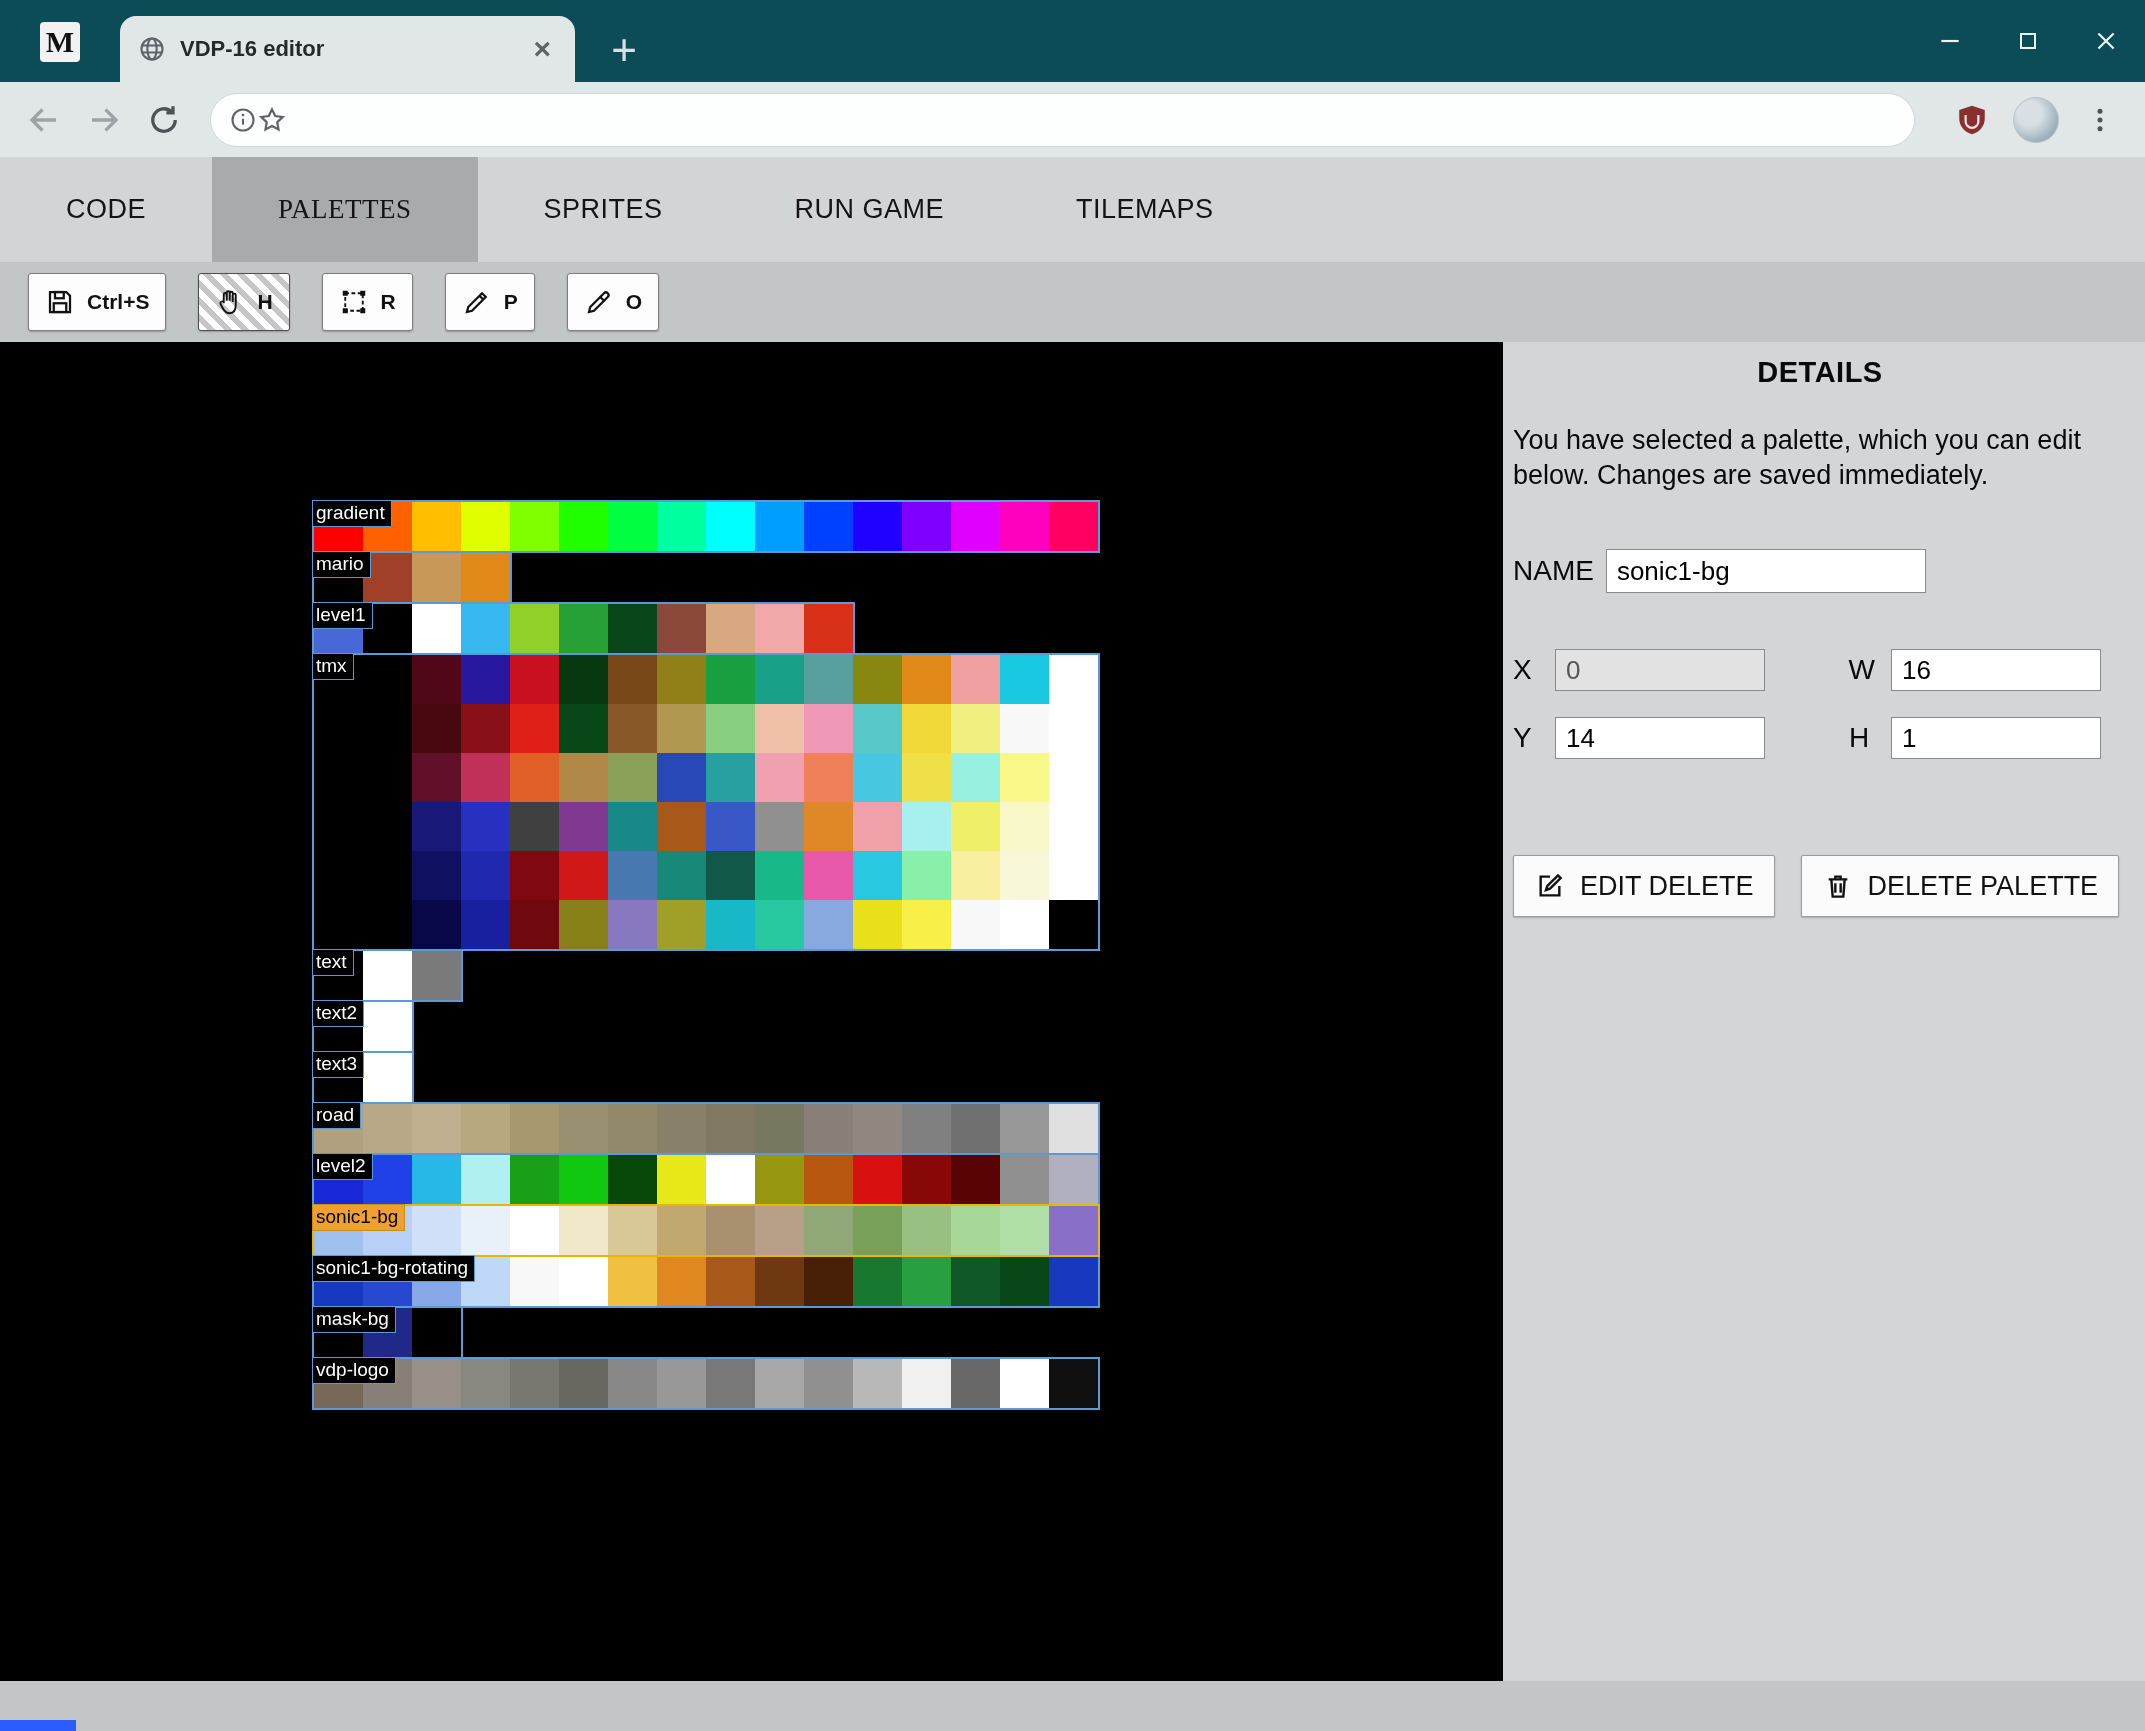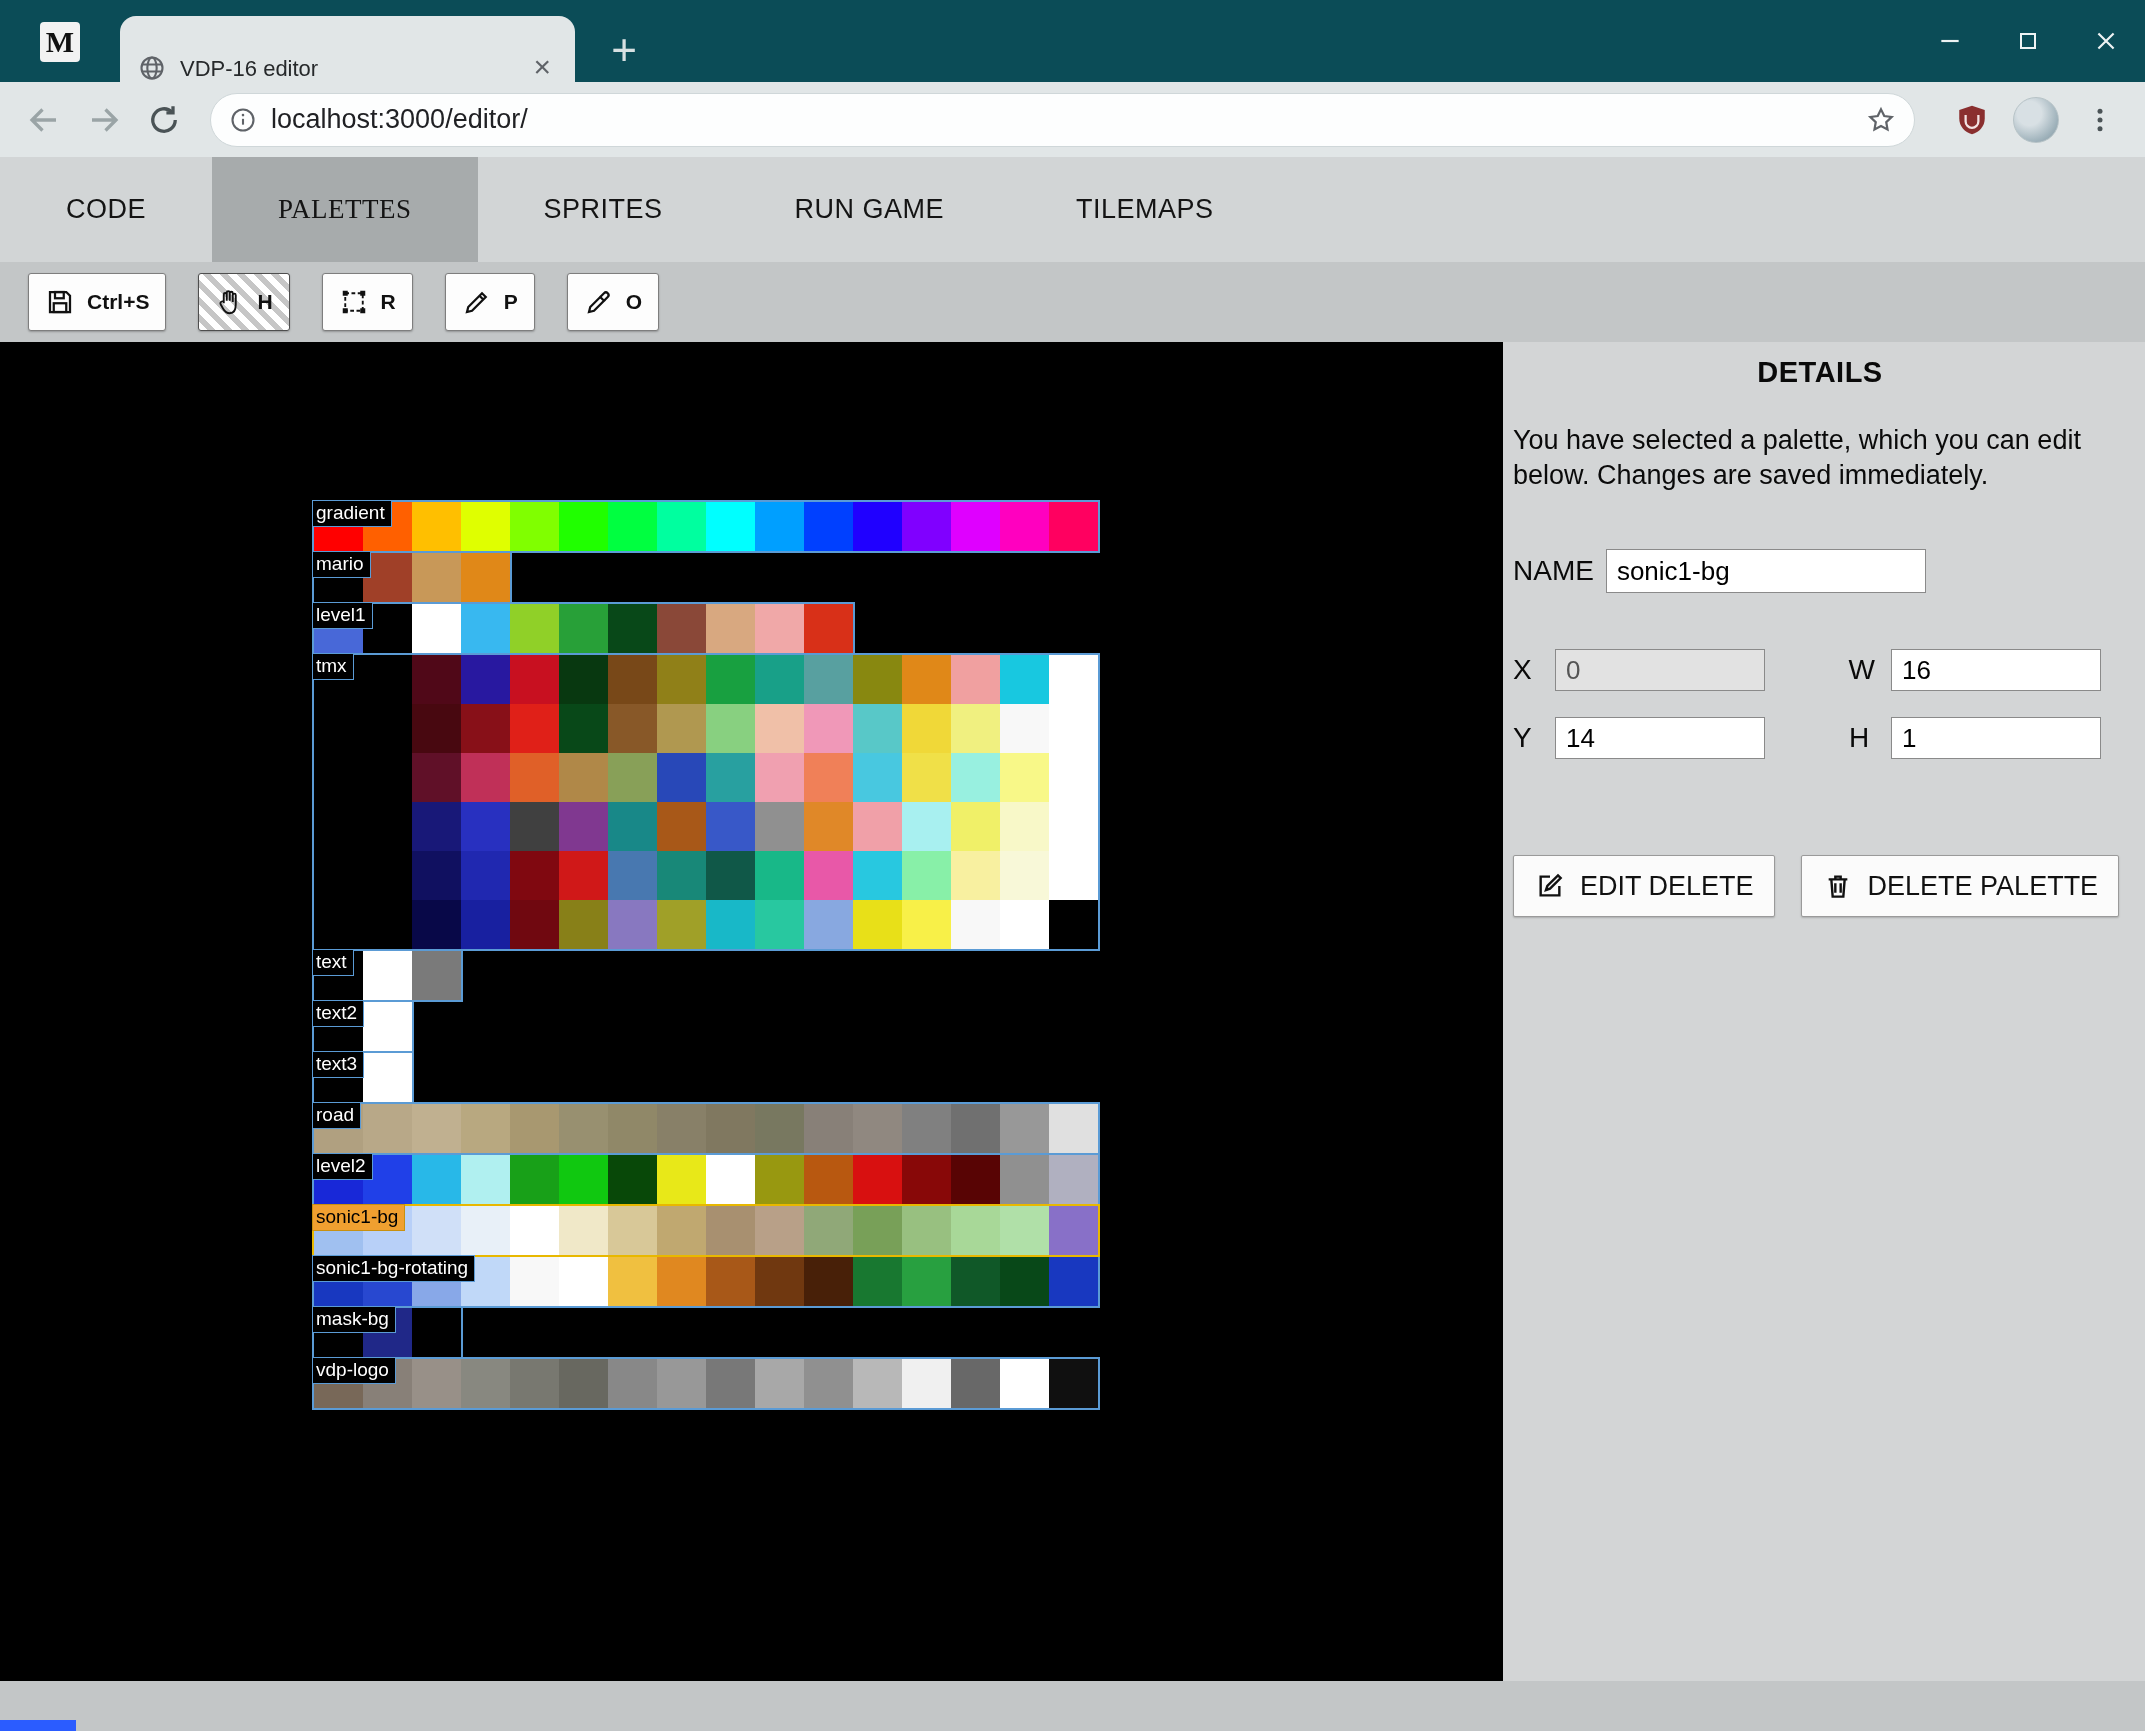--- a/index.html
+++ b/index.html
@@ -5,21 +5,21 @@
   * { margin:0; padding:0; box-sizing:border-box; }
   html,body { width:2145px; height:1731px; }
   body { font-family:"Liberation Sans", sans-serif; position:relative; background:#000; overflow:hidden; }
 
   
   .titlebar { position:absolute; left:0; top:0; width:2145px; height:82px; background:#0b4c57; }
   .pinned-tab { position:absolute; left:40px; top:22px; width:40px; height:40px; background:#f2f2f2; border-radius:4px;
                 display:flex; align-items:center; justify-content:center; font-family:"Liberation Serif", serif;
                 font-weight:bold; font-size:30px; color:#111; }
   .tab { position:absolute; left:120px; top:16px; width:455px; height:66px; background:#e1e6e7;
-         border-radius:16px 16px 0 0; display:flex; align-items:flex-end; padding:0 18px; }
+         border-radius:16px 16px 0 0; display:flex; align-items:center; padding:0 18px;font-weight:bold; }
   .tab-title { font-size:22px; color:#26292b; margin-left:14px; flex:1; white-space:nowrap; overflow:hidden; }
   .tab-close { font-size:30px; color:#5f6368; line-height:1; padding:0 6px; cursor:default; }
   .new-tab { position:absolute; left:600px; top:26px; width:48px; height:48px; color:#d7e0e2; font-size:44px;
              font-weight:300; display:flex; align-items:center; justify-content:center; line-height:1; }
   .win-controls { position:absolute; right:0; top:0; height:82px; display:flex; }
   .win-btn { width:78px; height:82px; display:flex; align-items:center; justify-content:center; }
 
   
   .urlrow { position:absolute; left:0; top:82px; width:2145px; height:75px; background:#e1e6e7;
             display:flex; align-items:center; padding:0 22px; }
@@ -138,21 +138,20 @@
     </svg>
   </span>
   <div class="addr-pill">
     <span>
       <svg width="28" height="28" viewBox="0 0 24 24" fill="none" stroke="#5f6368" stroke-width="1.8">
         <circle cx="12" cy="12" r="9"></circle>
           <path d="M12 11v5"></path>
           <circle cx="12" cy="7.8" r="1.1" fill="#5f6368" stroke="none"></circle>
       </svg>
     </span>
-    <span class="addr-url">localhost:3000/editor/</span>
     <span>
       <svg width="30" height="30" viewBox="0 0 24 24" fill="none" stroke="#5f6368" stroke-width="1.8">
         <path d="M12 3.5l2.6 5.3 5.9.8-4.3 4.1 1 5.8-5.2-2.7-5.2 2.7 1-5.8L3.5 9.6l5.9-.8z"></path>
       </svg>
     </span>
   </div>
   <span class="right-ico">
     <svg width="34" height="34" viewBox="0 0 24 24">
       <path d="M12 2l9 3v6c0 5.5-3.8 9.7-9 11-5.2-1.3-9-5.5-9-11V5z" fill="#8a2f2f"></path>
       <path d="M7.5 8.5v4.5a4.5 4.5 0 0 0 9 0V8.5" fill="none" stroke="#f3e3e3" stroke-width="1.6"></path>

